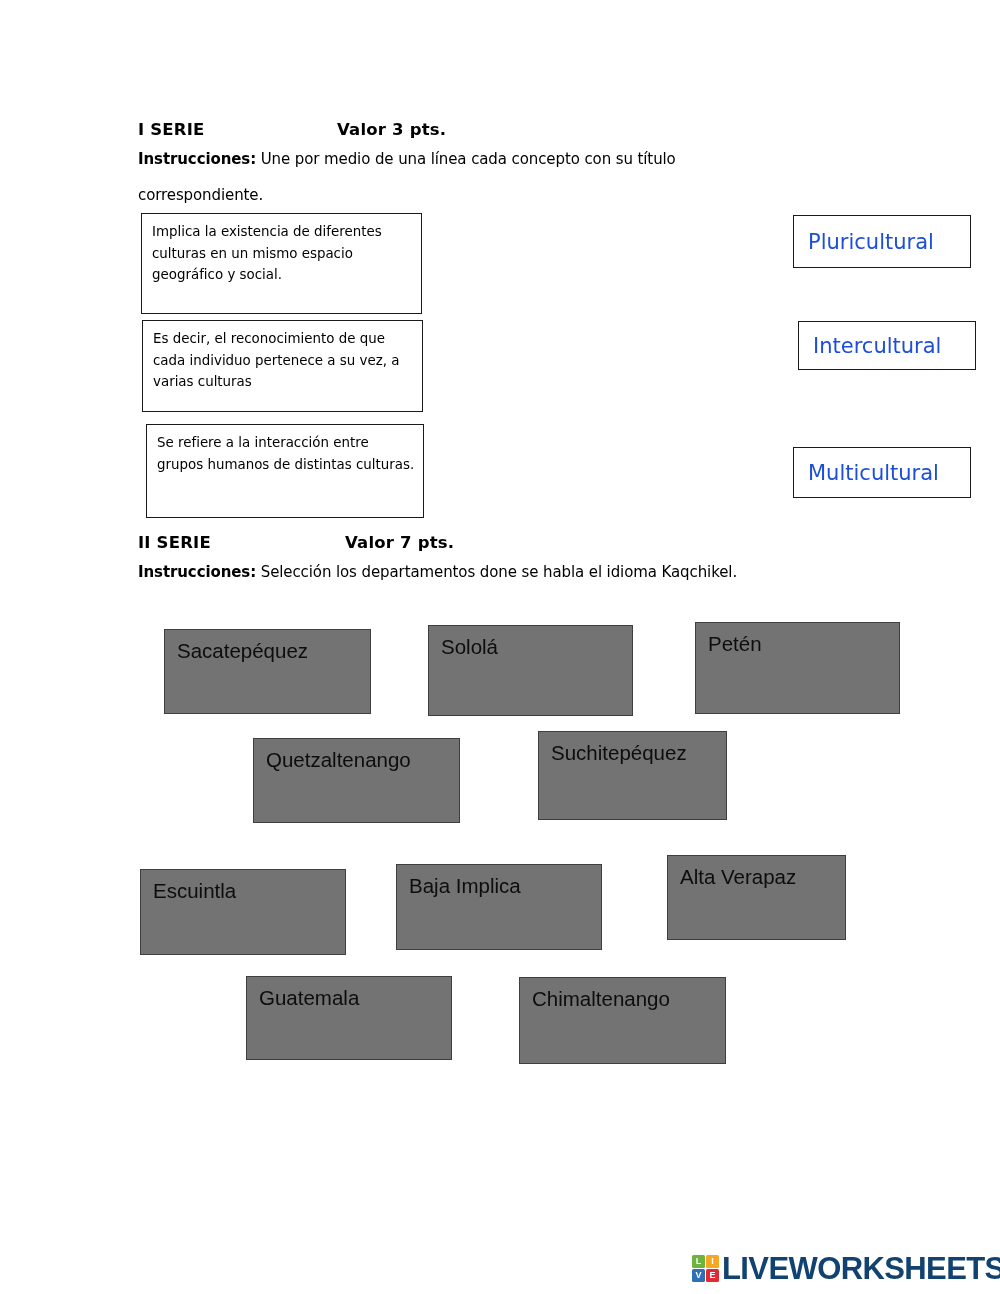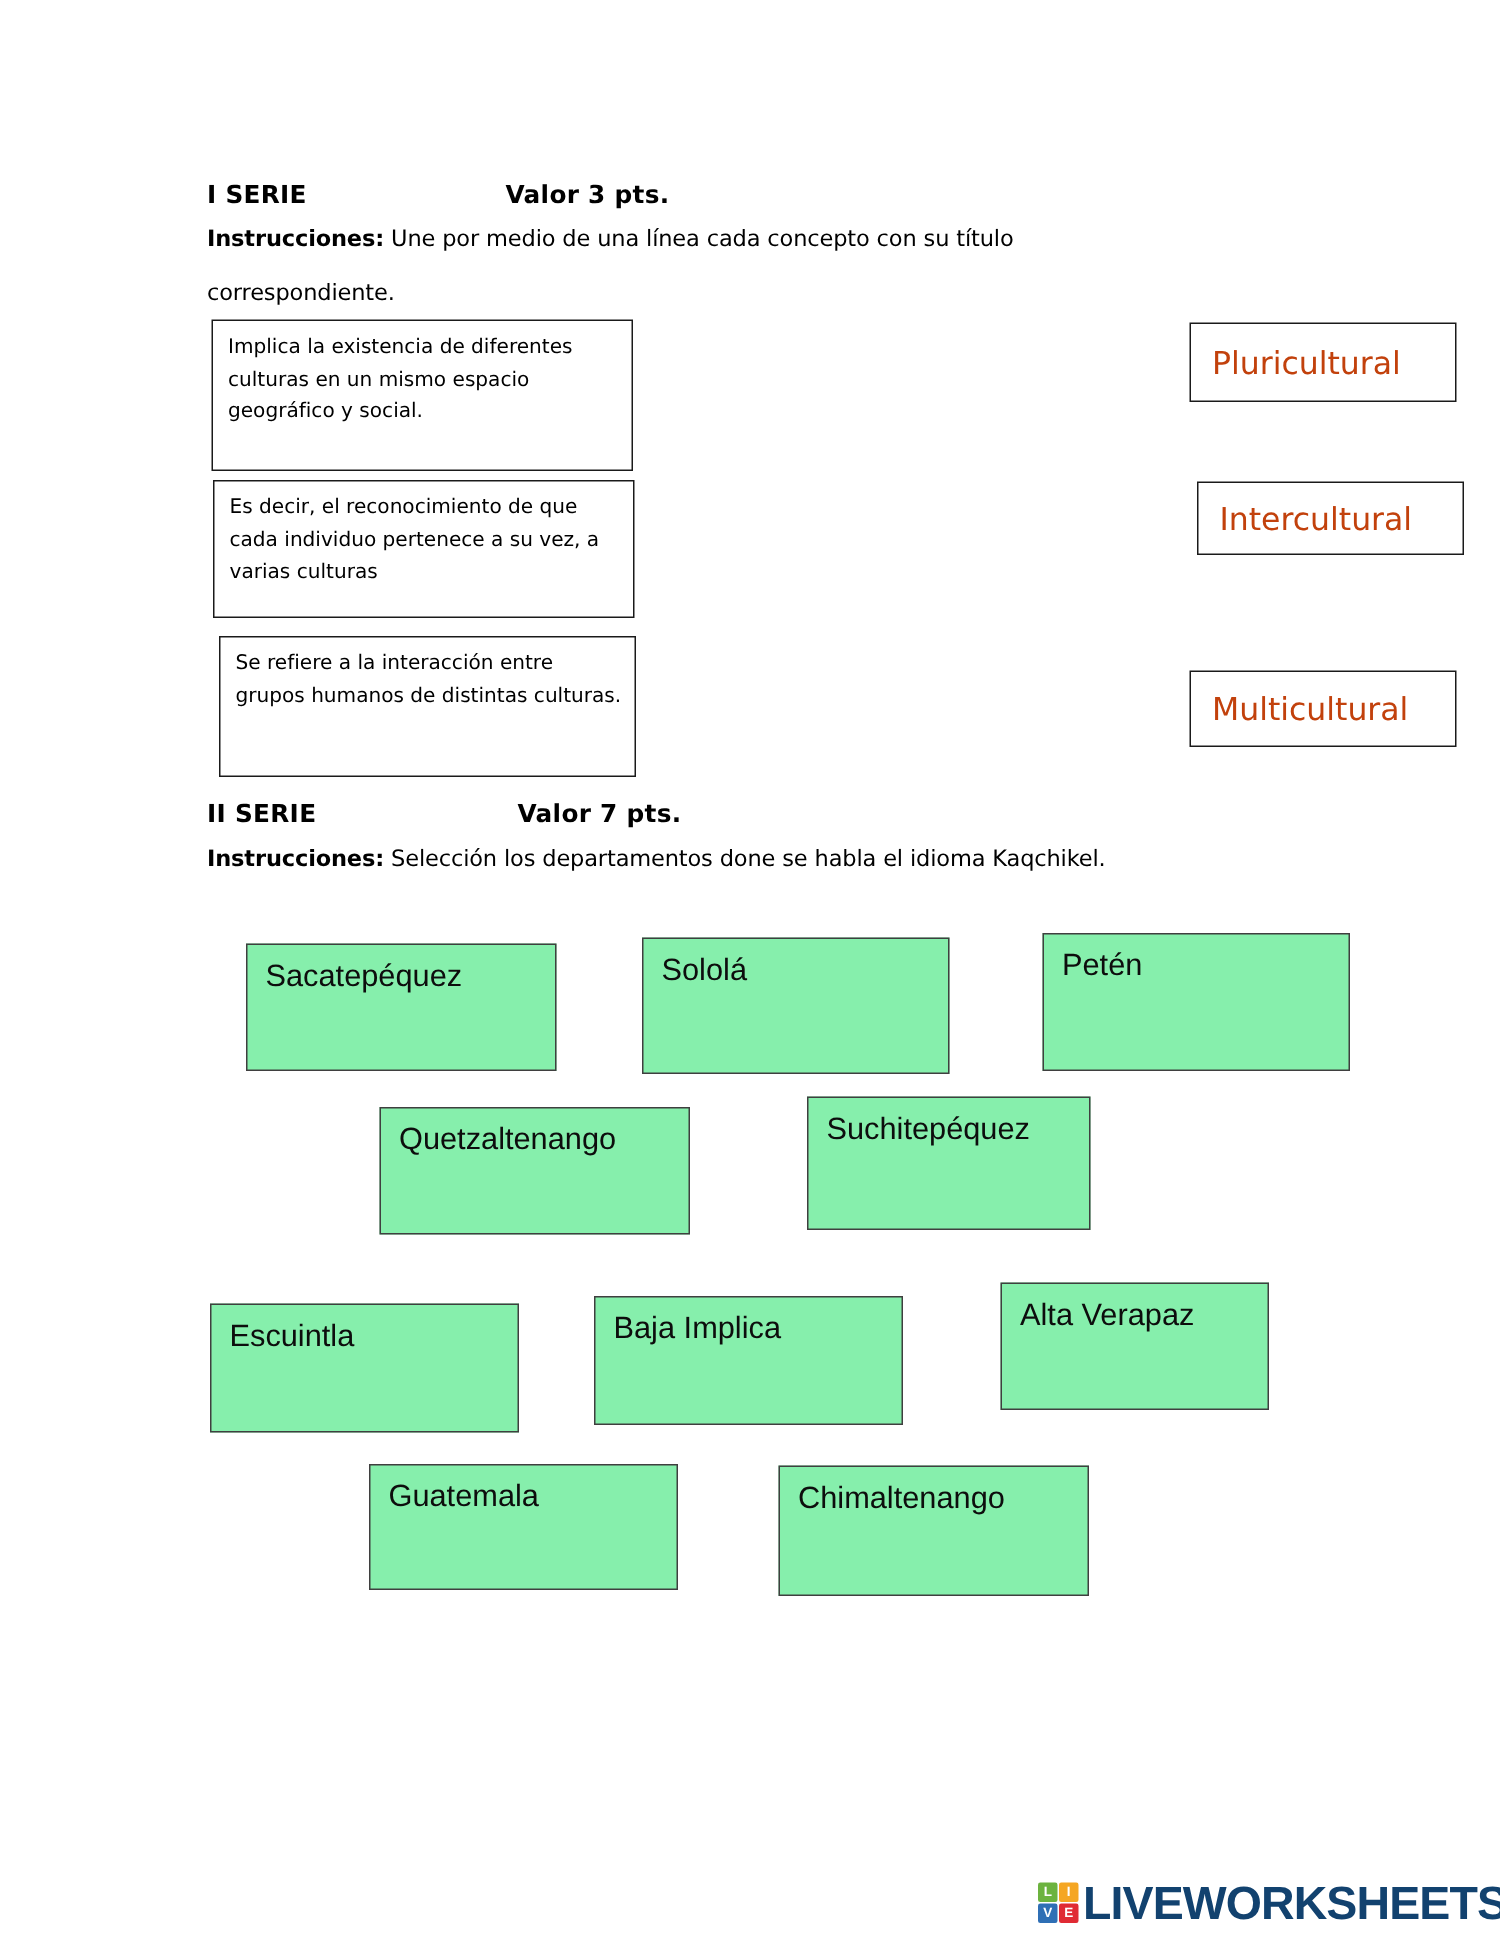--- a/index.html
+++ b/index.html
@@ -60,29 +60,29 @@
   .title-box {
     position: absolute;
     box-sizing: border-box;
     border: 1.6px solid #1a1a1a;
     background: #ffffff;
     font-family: "DejaVu Sans", sans-serif;
     font-size: 21px;
     display: flex;
     align-items: center;
     padding-left: 14px;
-    color: #c2410c;
+    color: #1d4ed8;
   }
 
   
   .dept-box {
     position: absolute;
     box-sizing: border-box;
     border: 1.2px solid #3f3f3f;
-    background: #86efac;
+    background: #737373;
     font-family: "Liberation Sans", sans-serif;
     font-size: 20.5px;
     color: #0d0d0d;
     padding: 9px 0 0 12px;
     overflow: hidden;
     white-space: nowrap;
   }
 
   
   #logo {

